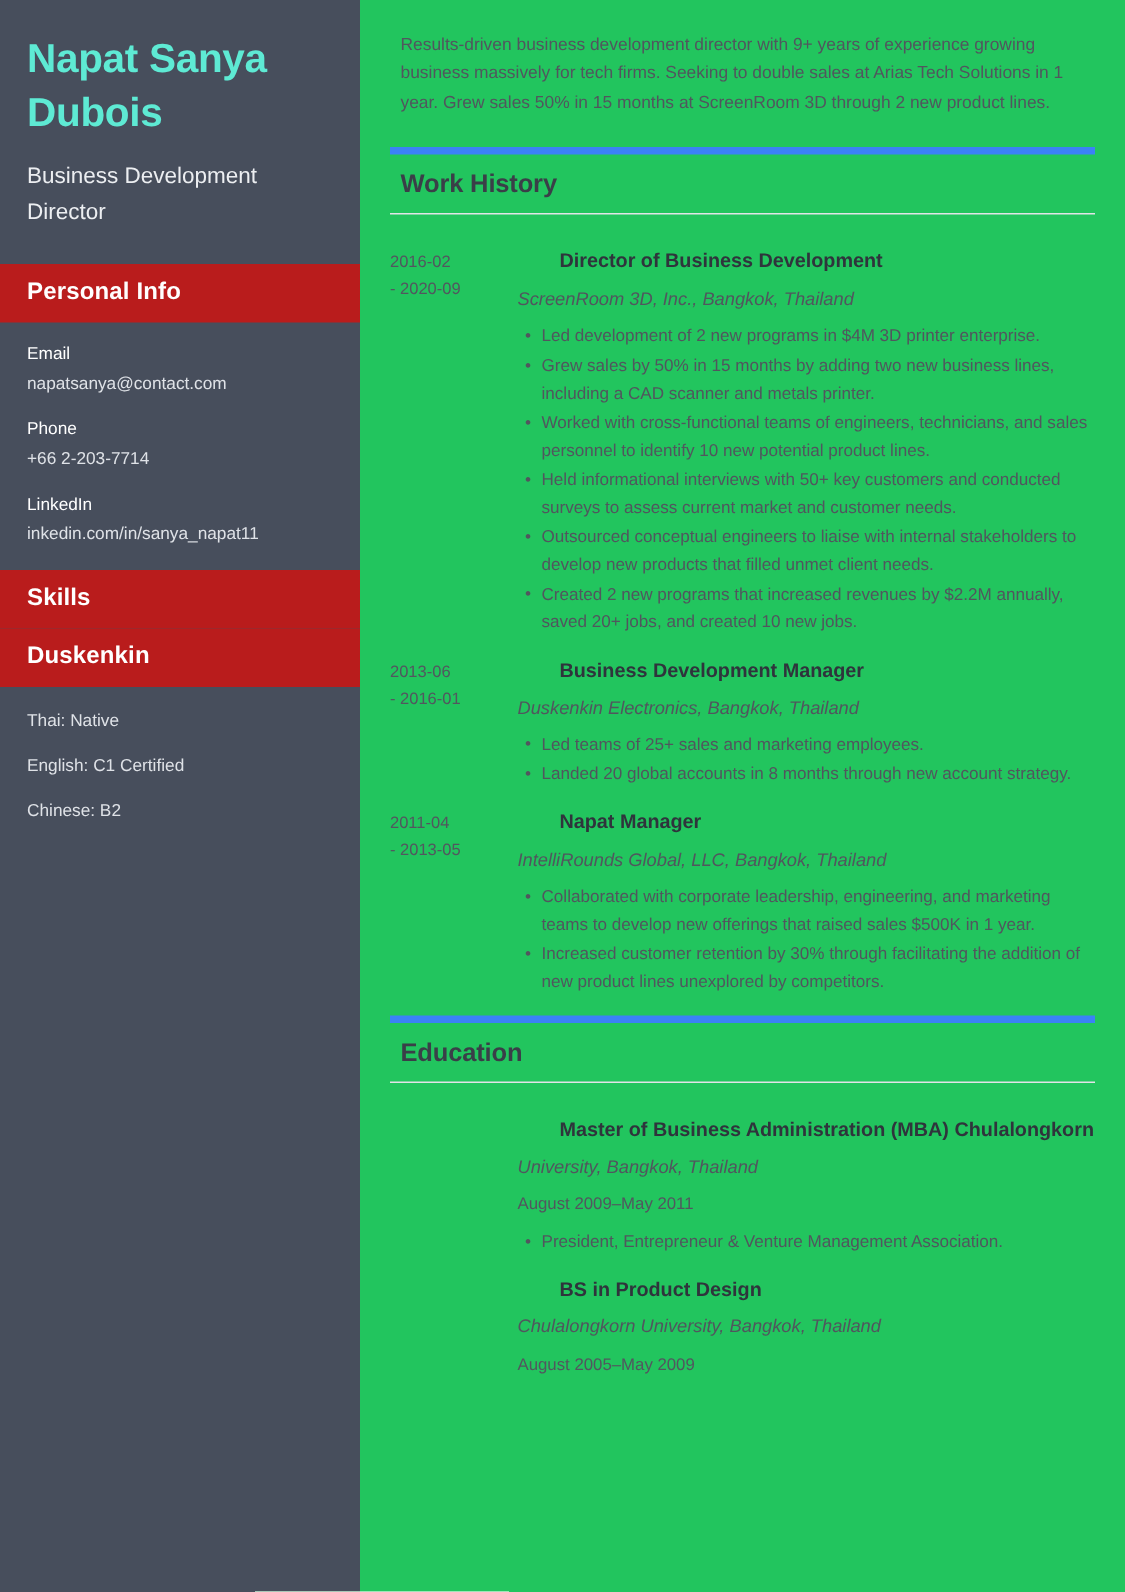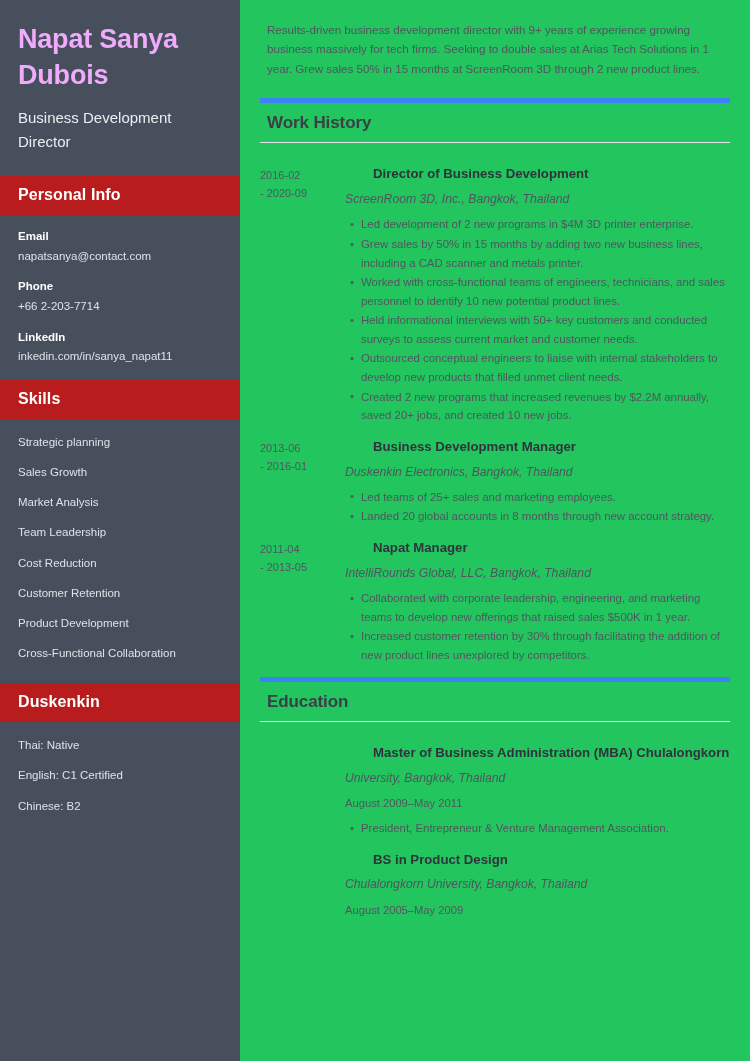--- a/index.html
+++ b/index.html
@@ -30,21 +30,21 @@
 
   .sidebar-head {
     padding: 22px 22px 22px 18px;
   }
 
   .full-name {
     font-size: 27px;
     line-height: 1.33;
     font-weight: bold;
     letter-spacing: -0.2px;
-    color: #f0abfc;
+    color: #5eead4;
   }
 
   .job-title {
     margin-top: 12px;
     font-size: 15px;
     line-height: 1.62;
     font-weight: normal;
     color: #eceef1;
   }
 
@@ -62,21 +62,21 @@
 
   .side-section-body {
     padding: 13px 18px 14px 18px;
   }
 
   .info-block { margin-bottom: 13px; }
   .info-block:last-child { margin-bottom: 0; }
 
   .info-label {
     font-size: 11.5px;
-    font-weight: bold;
+    font-weight: normal;
     color: #ffffff;
     line-height: 1.5;
   }
 
   .info-value {
     font-size: 11.5px;
     color: #dfe2e7;
     line-height: 1.55;
     margin-top: 2px;
     word-break: break-word;
@@ -218,30 +218,20 @@
         <div class="info-value">+66 2-203-7714</div>
       </div>
       <div class="info-block">
         <div class="info-label">LinkedIn</div>
         <div class="info-value">inkedin.com/in/sanya_napat11</div>
       </div>
     </div>
 
     <div class="side-section-header">
       <h2>Skills</h2>
-    </div>
-    <div class="side-section-body">
-      <div class="skill-item">Strategic planning</div>
-      <div class="skill-item">Sales Growth</div>
-      <div class="skill-item">Market Analysis</div>
-      <div class="skill-item">Team Leadership</div>
-      <div class="skill-item">Cost Reduction</div>
-      <div class="skill-item">Customer Retention</div>
-      <div class="skill-item">Product Development</div>
-      <div class="skill-item">Cross-Functional Collaboration</div>
     </div>
 
     <div class="side-section-header">
       <h2>Duskenkin</h2>
     </div>
     <div class="side-section-body">
       <div class="lang-item">Thai: Native</div>
       <div class="lang-item">English: C1 Certified</div>
       <div class="lang-item">Chinese: B2</div>
     </div>

